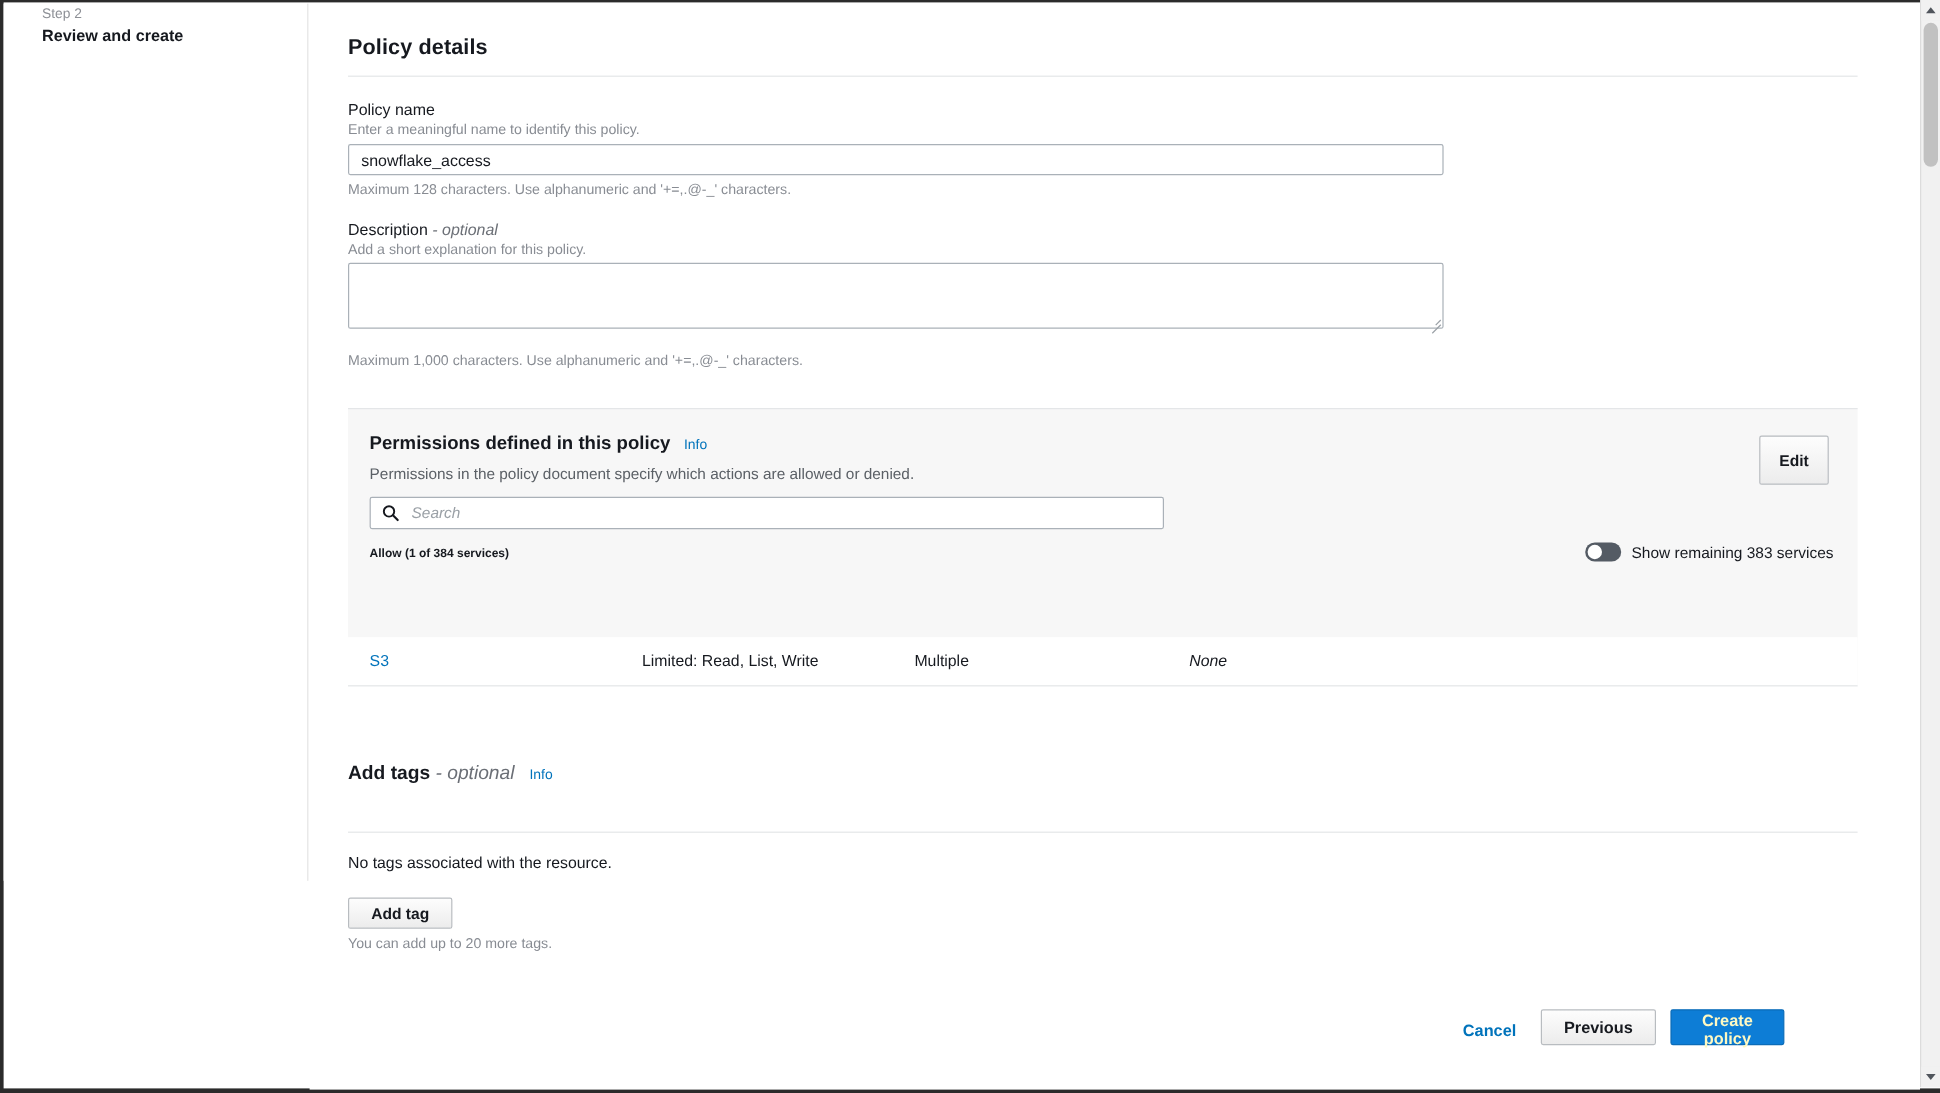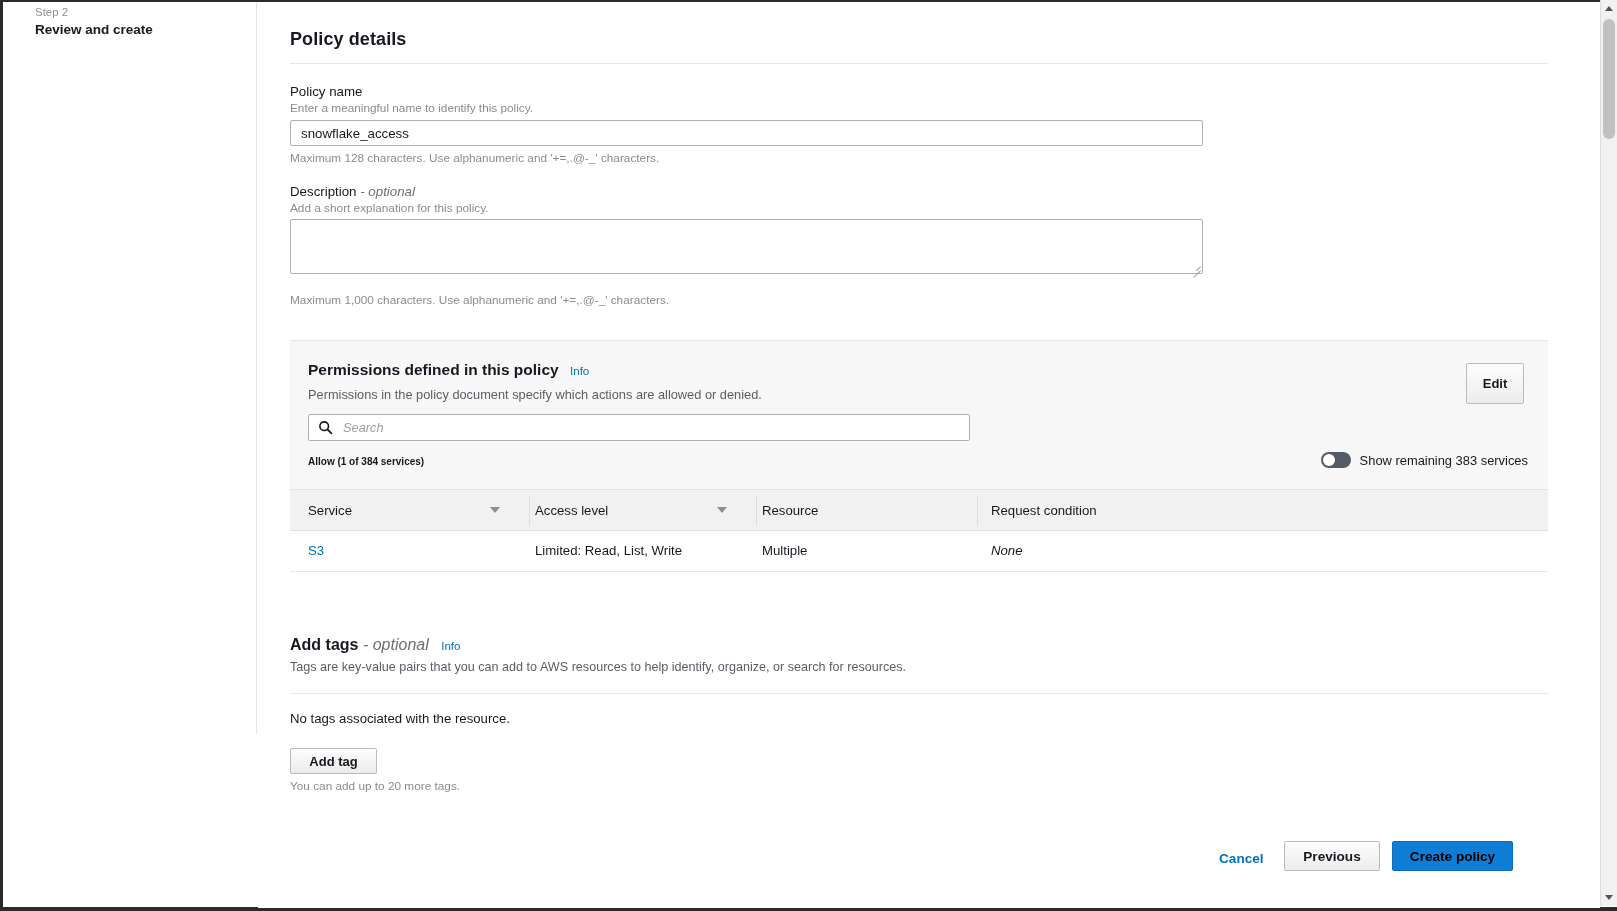--- a/index.html
+++ b/index.html
@@ -288,26 +288,26 @@
     width: 96px; height: 30px;
     background: linear-gradient(to bottom, #fdfdfd 0%, #ececec 100%);
     border: 1px solid #b8bcc0;
     border-radius: 2px;
     font-family: "Liberation Sans", sans-serif;
     font-size: 13.6px; font-weight: bold; color: #16191f;
     cursor: pointer;
   }
   .create-btn {
     position: absolute; left: 1134px; top: 838px;
-    width: 121px; height: 30px;
+    width: 95px; height: 30px;
     background: #0d7dd6;
     border: 1px solid #0b6cb8;
     border-radius: 2px;
     font-family: "Liberation Sans", sans-serif;
-    font-size: 13.6px; font-weight: bold; color: #000000;
+    font-size: 13.6px; font-weight: bold; color: #fef9c3;
     cursor: pointer;
   }
 </style>
 </head>
 <body>
 
 <div id="page">
 
   <div class="edge-top"></div>
   <div class="edge-left"></div>
@@ -360,49 +360,34 @@
 
       <div class="allow-label">Allow (1 of 384 services)</div>
 
       <div class="toggle-wrap">
         <span class="toggle">
           <span class="knob"></span>
         </span>
         <span class="toggle-label">Show remaining 383 services</span>
       </div>
 
-      <div class="tbl-head">
-        <div class="th" style="left:18px;">Service</div>
-        <div class="caret-down" style="left:200px;"></div>
-        <div class="th-sep" style="left:239px;"></div>
-
-        <div class="th" style="left:245px;">Access level</div>
-        <div class="caret-down" style="left:427px;"></div>
-        <div class="th-sep" style="left:466px;"></div>
-
-        <div class="th" style="left:472px;">Resource</div>
-        <div class="th-sep" style="left:687px;"></div>
-
-        <div class="th" style="left:701px;">Request condition</div>
-      </div>
 
       <div class="tbl-row">
         <div class="td link" style="left:18px;">S3</div>
         <div class="td" style="left:245px;">Limited: Read, List, Write</div>
         <div class="td" style="left:472px;">Multiple</div>
         <div class="td" style="left:701px;font-style:italic;">None</div>
       </div>
     </div>
 
     <div class="h-add-tags">
       <span>Add tags</span>
       <span style="font-weight:normal; font-style:italic; color:#6b6f76;">- optional</span>
       <a class="info-link" style="margin-left:8px;">Info</a>
     </div>
-    <div class="tags-desc">Tags are key-value pairs that you can add to AWS resources to help identify, organize, or search for resources.</div>
     <div class="rule-tags"></div>
     <div class="no-tags">No tags associated with the resource.</div>
     <button class="addtag-btn">Add tag</button>
     <div class="tags-note">You can add up to 20 more tags.</div>
 
     <a class="cancel-link">Cancel</a>
     <button class="prev-btn">Previous</button>
     <button class="create-btn">Create policy</button>
   </div>
 

